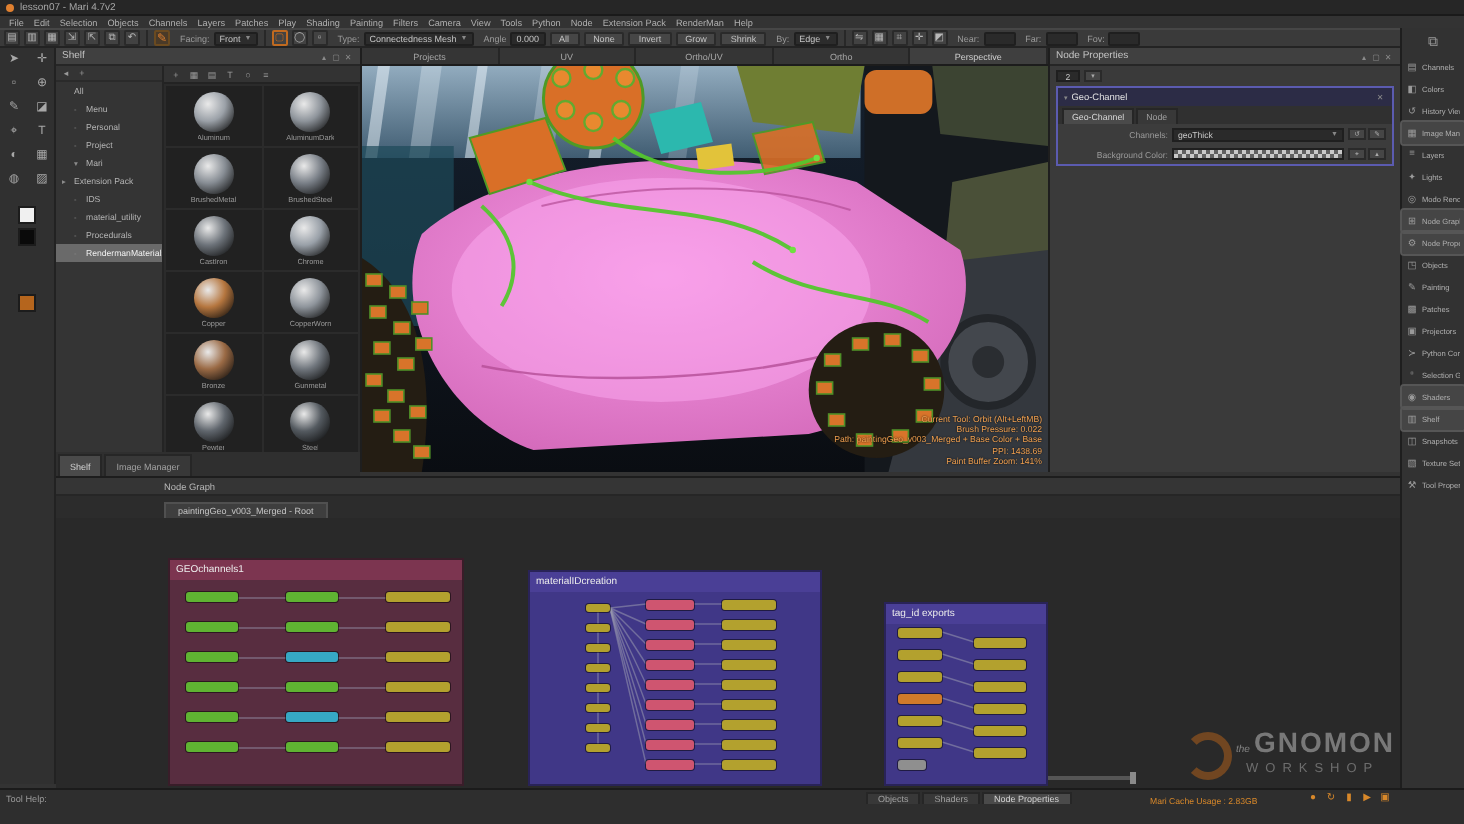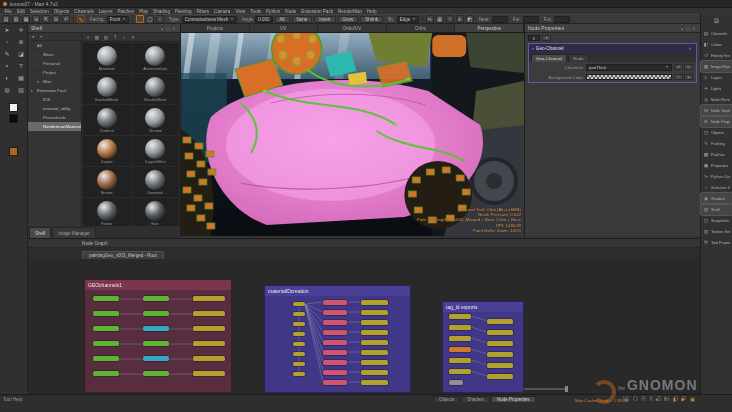--- a/index.html
+++ b/index.html
@@ -103,21 +103,21 @@
 
 
 #status-bar{left:0;top:394px;width:732px;height:18px;background:#2e2e2e;border-top:1px solid #1b1b1b;z-index:6;}
 #tool-help{position:absolute;left:3px;top:2px;font-size:4.6px;color:#9a9a9a;z-index:8;}
 #dock-tabs{position:absolute;left:433px;top:1px;display:flex;gap:1px;z-index:8;}
 #cache-text{position:absolute;left:575px;top:3px;font-size:4.3px;color:#d8882a;z-index:8;white-space:nowrap;}
 #status-icons{position:absolute;left:653px;top:1px;display:flex;gap:2px;z-index:8;}
 .status-icon{width:7px;height:7px;font-size:5px;line-height:7px;text-align:center;color:#d8882a;}
 
 
-#watermark{position:absolute;right:2px;bottom:2px;width:140px;height:33px;z-index:7;pointer-events:none;opacity:.85;margin-top:17px;}
+#watermark{position:absolute;right:2px;bottom:16px;width:140px;height:33px;z-index:7;pointer-events:none;opacity:.85;margin-top:17px;}
 .wm-ring{position:absolute;left:2px;top:3px;width:24px;height:24px;border:4px solid rgba(195,105,25,.55);border-radius:50%;border-left-color:transparent;}
 .wm-line1{position:absolute;left:28px;top:1px;display:flex;align-items:baseline;gap:2px;}
 .wm-the{font-size:5px;font-style:italic;color:rgba(175,175,175,.8);}
 .wm-name{font-size:14px;font-weight:bold;color:rgba(158,158,158,.8);letter-spacing:1px;line-height:1;}
 .wm-sub{position:absolute;left:33px;top:18px;font-size:6.5px;color:rgba(148,148,148,.75);letter-spacing:3.5px;}
 </style>
 </head>
 <body>
 
 <div id="root">

